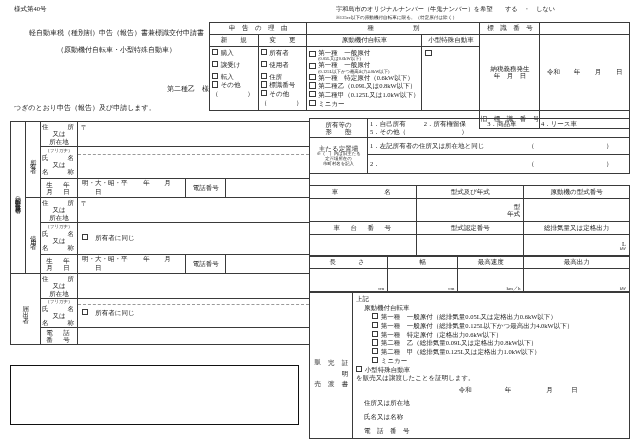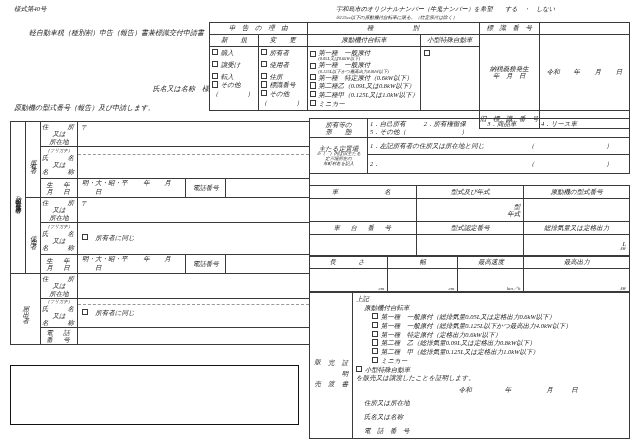--- a/index.html
+++ b/index.html
@@ -5,21 +5,21 @@
   html,body{margin:0;padding:0;background:#fff;}
   body{
     width:630px;height:439px;
     font-family:"Liberation Serif","DejaVu Serif",serif;
     color:#1a1a1a;
     font-size:6.5px;
     position:relative;
     overflow:hidden;
   }
   .page{position:relative;width:630px;height:439px;}
-  .abs{position:absolute;font-style:italic;}
+  .abs{position:absolute;}
   table{border-collapse:collapse;}
   td{border:0.8px solid #3a3a3a;vertical-align:middle;padding:0;}
   .nb{border:none;}
   .c{text-align:center;}
   .r{text-align:right;}
   .sp2{letter-spacing:2px;}
   .sp3{letter-spacing:3px;}
   .sp4{letter-spacing:4px;}
   .tiny{font-size:5px;}
   .mini{font-size:4.4px;}
@@ -62,24 +62,25 @@
   .lineheight1{line-height:1.1;}
 </style>
 </head>
 <body>
 
 <div class="page">
 
   <div class="abs" id="form-no">様式第40号</div>
 
   <div class="abs" id="title-main">軽自動車税（種別割）申告（報告）書兼標識交付申請書</div>
-
-
-  <div class="abs" id="mayor-line">氏名又は名称　様</div>
-  <div class="abs" id="intro-line">原動機の型式番号（報告）及び申請します。</div>
+  <div class="abs" id="title-sub">（原動機付自転車・小型特殊自動車）</div>
+
+
+  <div class="abs" id="mayor-line">第二種乙　様</div>
+  <div class="abs" id="intro-line">つぎのとおり申告（報告）及び申請します。</div>
 
   <div class="abs" id="orig-note">宇和島市のオリジナルナンバー（牛鬼ナンバー）を希望　　する　・　しない</div>
   <div class="abs" id="orig-note2">※125cc以下の原動機付自転車に限る。（特定原付は除く）</div>
 
   <div class="abs" style="left:209px;top:22px;">
     <table>
 
       <tbody>
           <tr>
         <td colspan="2" class="c" style="width:96px;height:11px;">申　告　の　理　由</td>

